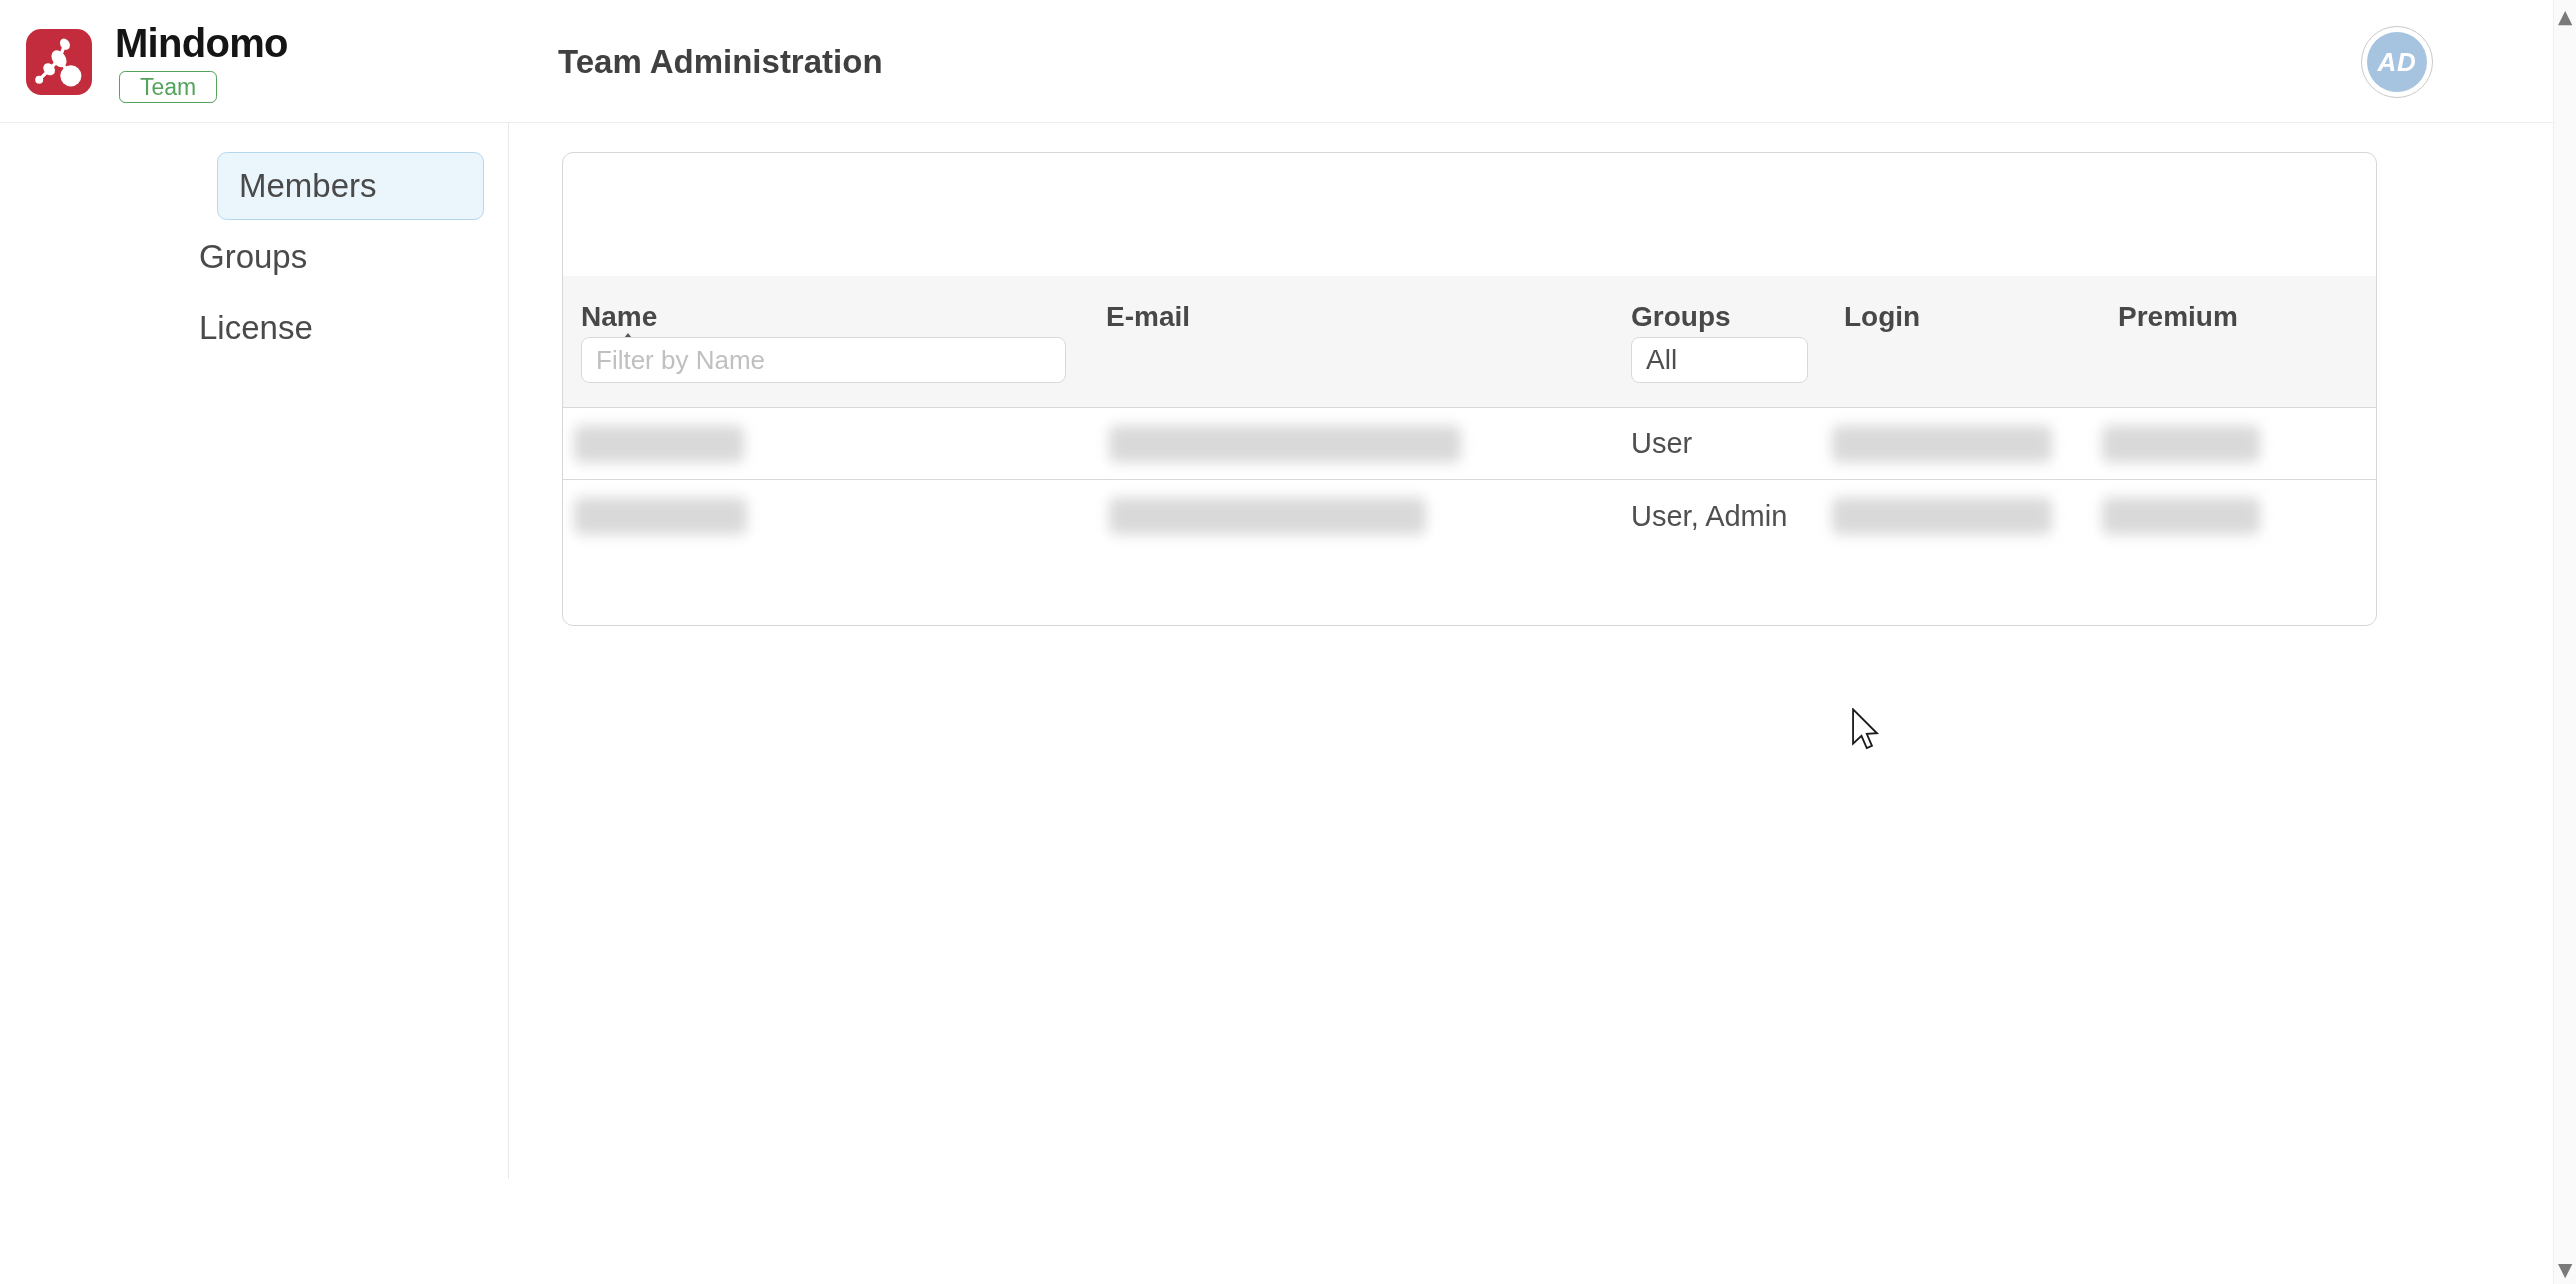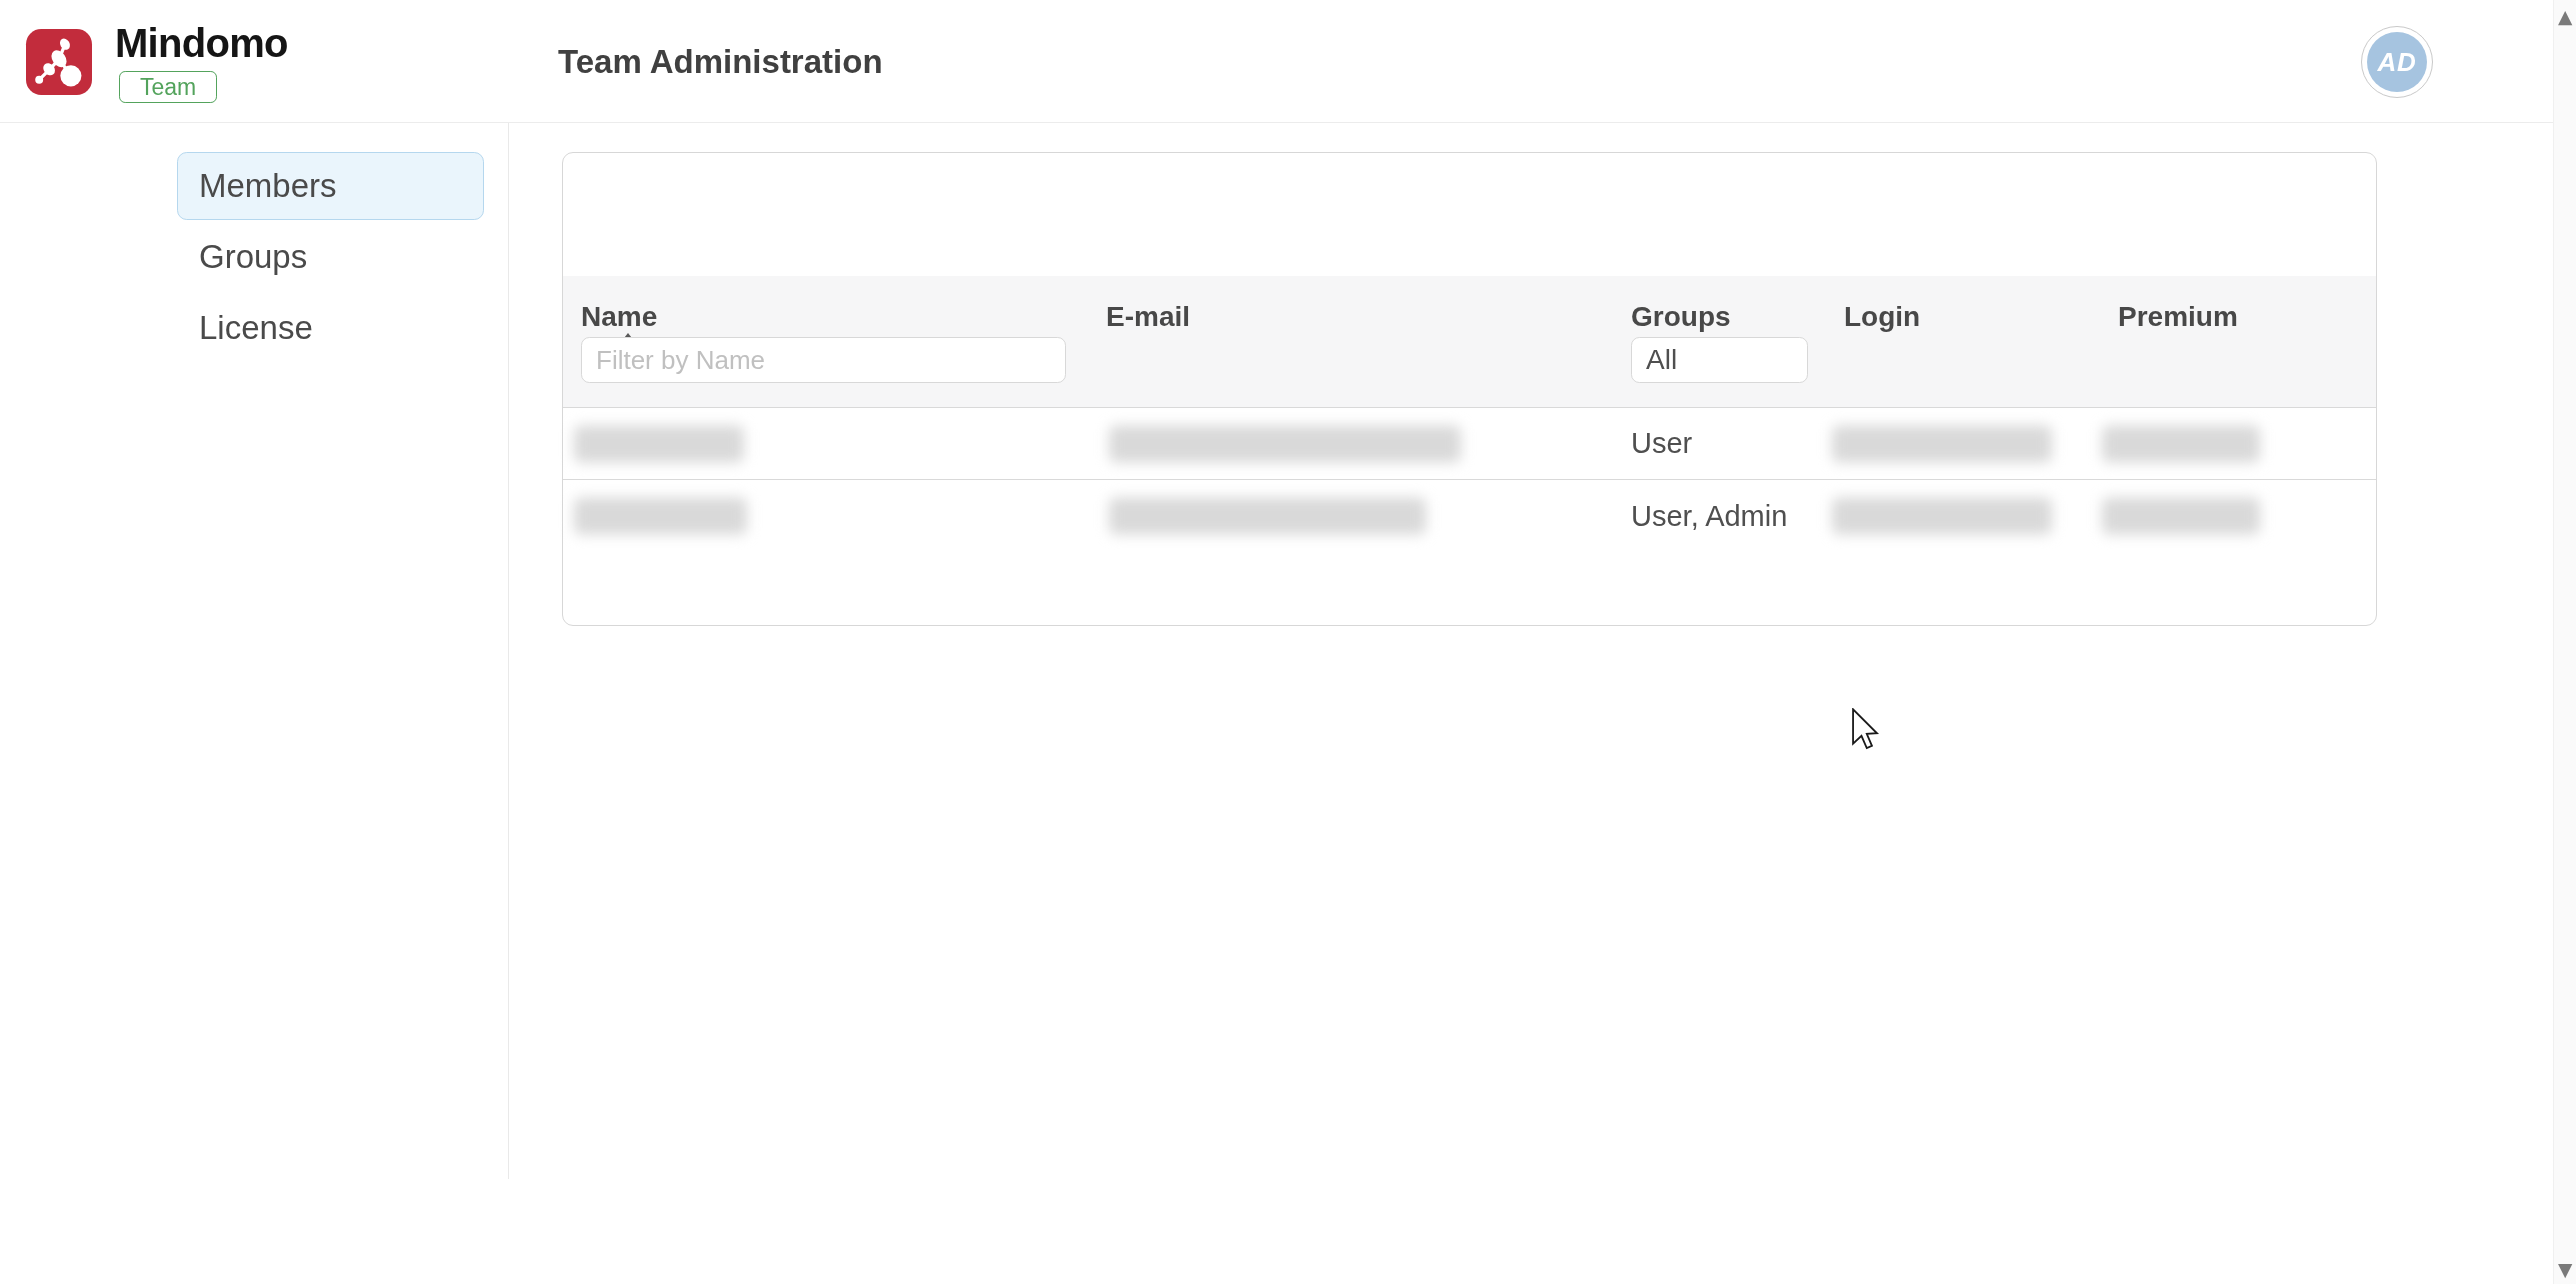--- a/index.html
+++ b/index.html
@@ -34,21 +34,21 @@
   .scroll-up { top:5.5px; }
   .scroll-down { bottom:5.5px; }
 
   
   .sidebar-divider { position:absolute; left:508px; top:123px; width:1.4px; height:1056px;
                      background:#e9e9e9; }
   .sidebar { position:absolute; left:177px; top:152px; width:307px; }
   .side-item { height:68px; margin-bottom:2.8px; display:flex; align-items:center;
                padding-left:21px; font-size:33px; color:#4a4a4a; border:1.4px solid transparent;
                border-radius:9.7px; cursor:pointer; }
-  .side-item.active { background:#eaf5fc; border-color:#b5d7ee; }
+  .side-item.active { background:#eaf5fc; border-color:#b5d7ee;margin-left:40px; }
 
   
   .card { position:absolute; left:562px; top:152px; width:1815px; height:474px;
           background:#fff; border:1.4px solid #d7d7d7; border-radius:11px; }
   .card-toolbar { position:absolute; left:0; top:0; width:100%; height:122px;
                   background:#f6f6f7; border-bottom:1.4px solid #d9d9d9;
                   border-radius:9.7px 9.7px 0 0; }
   .btn-add-users { position:absolute; left:35px; top:33px; width:188px; height:54px;
                    background:#edf7fe; border:1.4px solid #a5d3f3; border-radius:11px;
                    font-size:30px; color:#4f4f4f; display:flex; align-items:center;

